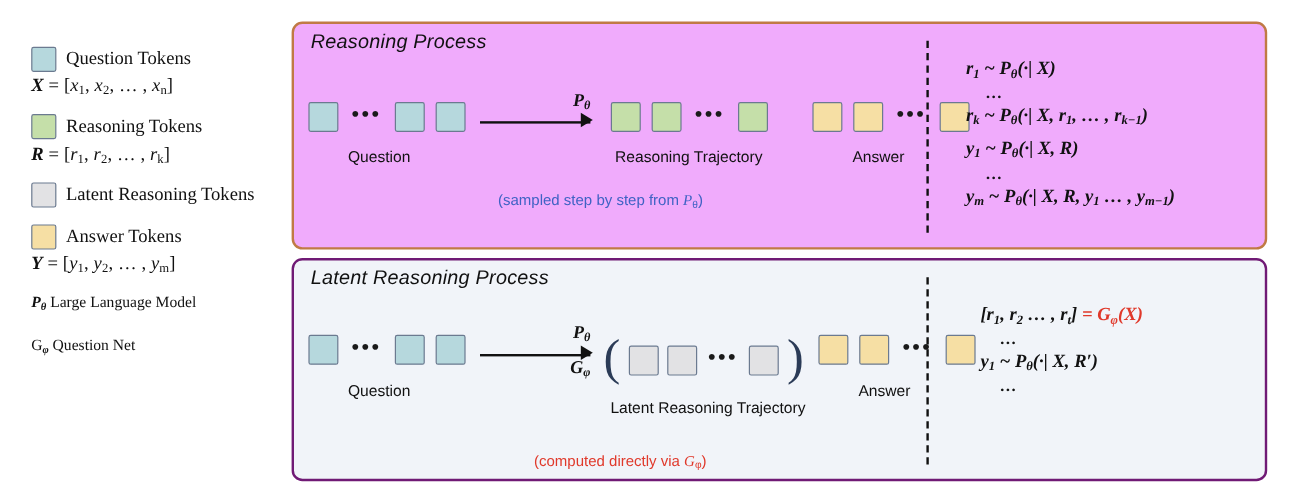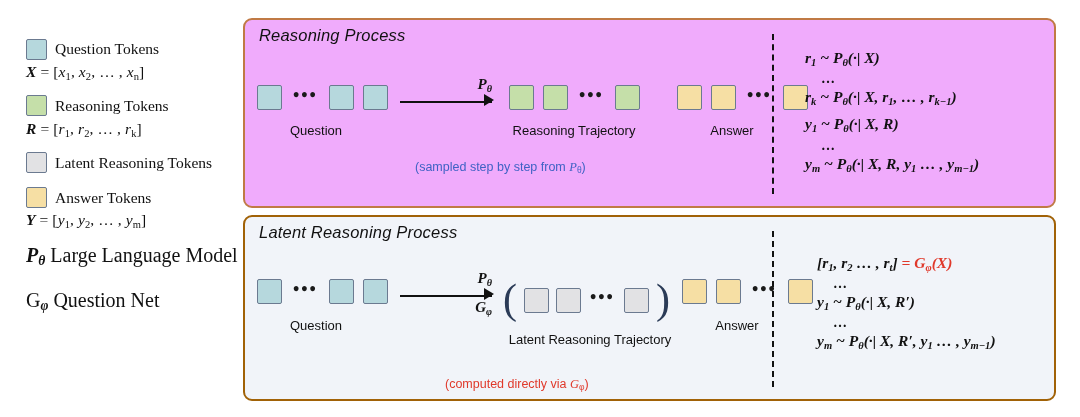--- a/index.html
+++ b/index.html
@@ -16,31 +16,31 @@
   #legend{position:absolute;left:26px;top:38px;width:205px;height:345px;}
   .leg-group{position:relative;margin-bottom:13px;}
   .leg-row{display:flex;align-items:center;gap:8px;height:22px;}
   .leg-sq{width:19px;height:19px;border:1.4px solid #6b7a90;border-radius:2px;flex:none;}
   .leg-sq.blue{background:#b6d8dd;}
   .leg-sq.green{background:#c5dfa9;}
   .leg-sq.gray{background:#e2e2e4;}
   .leg-sq.yellow{background:#f6dfa4;}
   .leg-label{font-size:15.5px;color:#111;line-height:1;white-space:nowrap;}
   .leg-formula{font-size:15.5px;color:#111;margin-top:3px;white-space:nowrap;letter-spacing:.1px;}
-  .leg-def{font-size:20px;color:#111;white-space:nowrap;margin-bottom:20px;}
+  .leg-def{font-size:13px;color:#111;white-space:nowrap;margin-bottom:20px;}
   i.mi{font-family:"Liberation Serif", serif;font-style:italic;}
   b.mb{font-weight:bold;font-style:italic;font-family:"Liberation Serif",serif;}
   sub{font-size:.68em;vertical-align:-0.25em;}
 
   
   .panel{position:absolute;border-radius:9px;box-sizing:border-box;}
   #panel-top{left:243px;top:18px;width:813px;height:190px;
     border:2px solid #c07a45;background:#f0abfc;}
   #panel-bottom{left:243px;top:215px;width:813px;height:186px;
-    border:2px solid #a16207;background:#f1f4f9;}
+    border:2px solid #701a75;background:#f1f4f9;}
 
   .panel-title{position:absolute;left:14px;top:6px;font-size:16.5px;font-style:italic;
     font-family:"Liberation Sans", sans-serif;color:#111;letter-spacing:.2px;}
 
   .divider{position:absolute;top:14px;bottom:12px;width:0;
     border-left:2.2px dashed #111;}
   #div-top{left:527px;}
   #div-bottom{left:527px;}
 
   
@@ -256,19 +256,16 @@
 
     <div class="eqblock" style="left:560px;top:38px;margin-left:12px;">
       <div class="eq">
         [<i class="mi">r</i><sub>1</sub>, <i class="mi">r</i><sub>2</sub> … , <i class="mi">r</i><sub>t</sub>] <span class="red">=</span> <i class="mi red">G</i><sub class="red">φ</sub><span class="red">(</span><i class="mi red">X</i><span class="red">)</span>
       </div>
       <div class="eq-dots">…</div>
       <div class="eq">
         <i class="mi">y</i><sub>1</sub> ~ <i class="mi">P</i><sub>θ</sub>(·| <i class="mi">X</i>, <i class="mi">R</i>′)
       </div>
       <div class="eq-dots">…</div>
-      <div class="eq">
-        <i class="mi">y</i><sub>m</sub> ~ <i class="mi">P</i><sub>θ</sub>(·| <i class="mi">X</i>, <i class="mi">R</i>′, <i class="mi">y</i><sub>1</sub> … , <i class="mi">y</i><sub>m−1</sub>)
-      </div>
     </div>
   </div>
 
 </div>
 
 </body></html>

